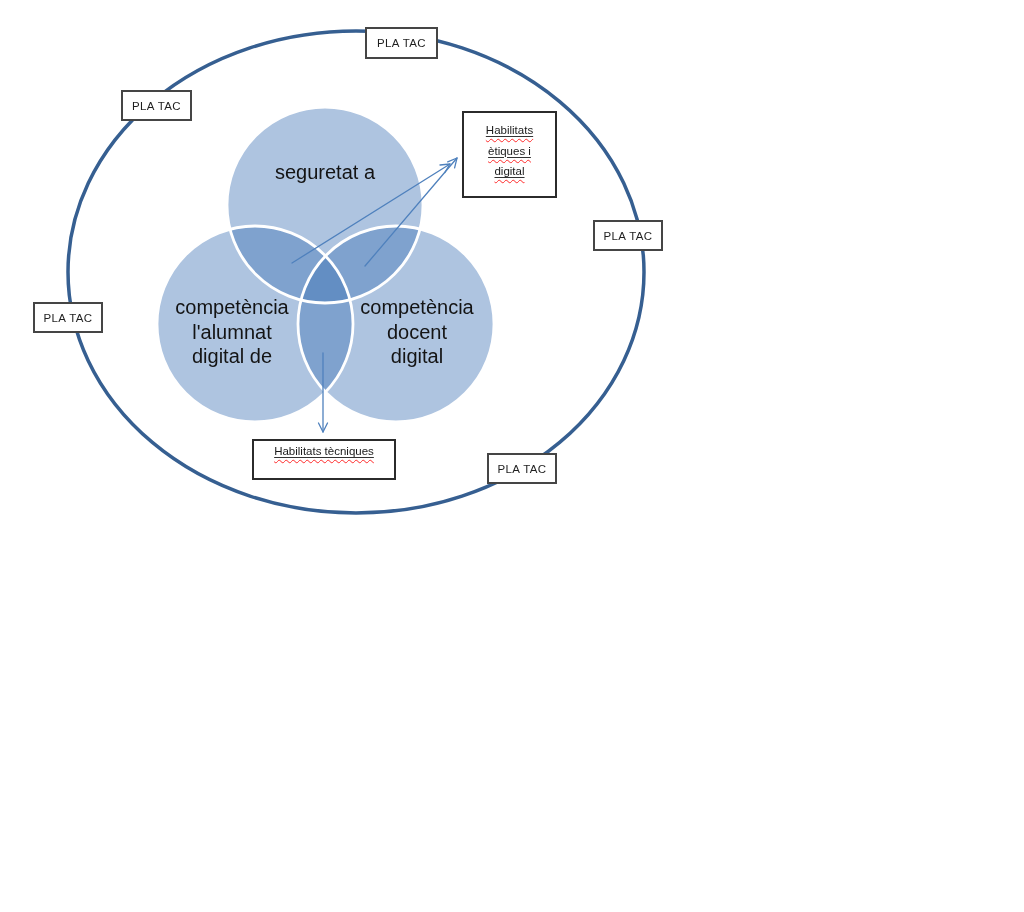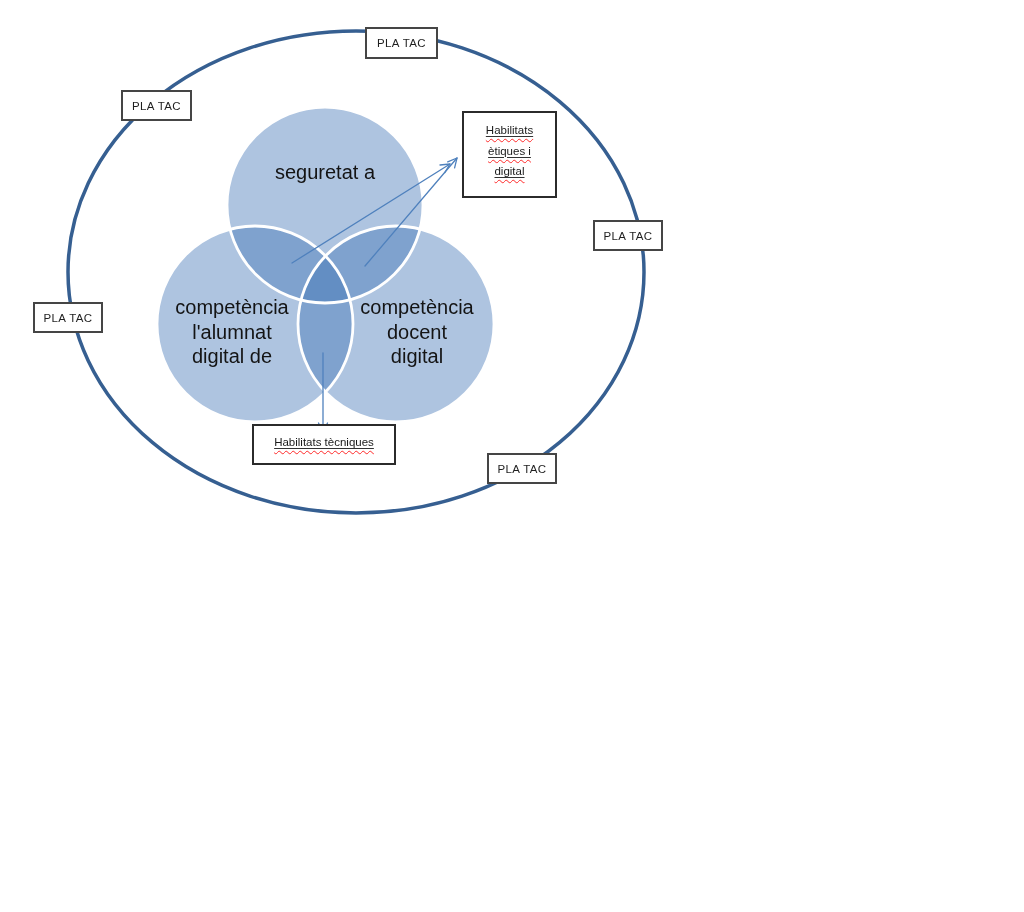--- a/index.html
+++ b/index.html
@@ -97,17 +97,17 @@
   <div class="tag" style="left:487px;top:453px;width:70px;height:31px;">
     <span>PLA TAC</span>
   </div>
 
   <div class="callout" style="left:462px;top:111px;width:95px;height:87px;padding-top:7px;text-align:center;">
     <div class="line"><span class="ul"><span class="sq">Habilitats</span></span></div>
     <div class="line"><span class="ul"><span class="sq">ètiques i</span></span></div>
     <div class="line"><span class="ul"><span class="sq">digital</span></span></div>
   </div>
 
-  <div class="callout" style="left:252px;top:424px;width:144px;height:41px;padding-top:6px;">
+  <div class="callout" style="left:252px;top:439px;width:144px;height:41px;">
     <div class="line"><span class="ul"><span class="sq">Habilitats tècniques</span></span></div>
   </div>
 
 </div>
 
 </body></html>

